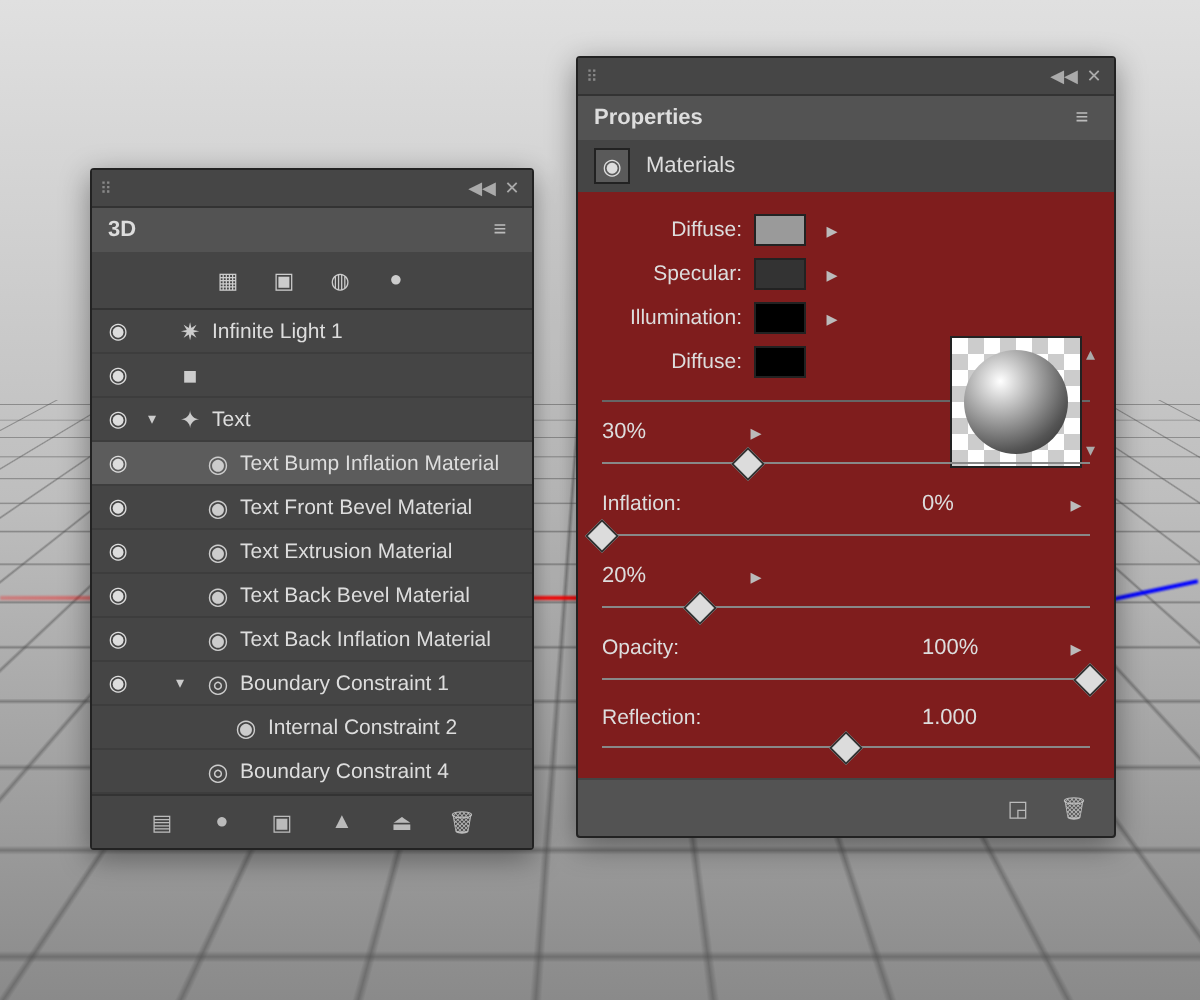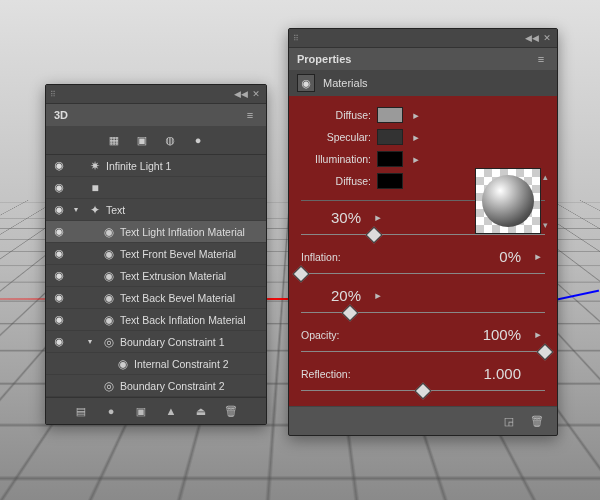--- a/index.html
+++ b/index.html
@@ -35,21 +35,21 @@
 .swatch-label{width:70px;text-align:right;font-size:10.5px;color:#ddd}
 .swatch{width:24px;height:14px;border:1px solid #222;cursor:pointer}
 .swatch-btn{width:14px;height:14px;color:#bbb;cursor:pointer;display:flex;align-items:center;justify-content:center}
 .preview-sphere{position:absolute;right:16px;top:72px;width:64px;height:64px;background:#fff;border:1px solid #222;background-image:linear-gradient(45deg,#ccc 25%,transparent 25%),linear-gradient(-45deg,#ccc 25%,transparent 25%),linear-gradient(45deg,transparent 75%,#ccc 75%),linear-gradient(-45deg,transparent 75%,#ccc 75%);background-size:16px 16px;background-position:0 0,0 8px,8px -8px,-8px 0;display:flex;align-items:center;justify-content:center}
 .sphere{width:52px;height:52px;border-radius:50%;background:radial-gradient(circle at 35% 30%,#fff,#aaa 35%,#555 70%,#222)}
 .prev-nav{position:absolute;right:4px;width:10px;color:#aaa;cursor:pointer;font-size:9px}
 .divider{height:1px;background:#666;margin:8px 0}
 .slider-row{margin:6px 0 2px}
 .slider-head{display:flex;align-items:center;gap:6px}
 .slider-label{flex:1;font-size:10.5px}
-.slider-val{width:60px;text-align:right;font-size:15px;padding-right:4px}
+.slider-val{width:60px;text-align:left;font-size:11px;padding-right:4px}
 .slider-track{position:relative;height:14px;margin-top:2px}
 .track-line{position:absolute;left:0;right:0;top:6px;height:1px;background:#888}
 .thumb{position:absolute;top:1px;width:10px;height:10px;background:#dcdcdc;border:1px solid #333;transform:translateX(-50%) rotate(45deg);cursor:pointer}
 .props-foot{height:28px;display:flex;align-items:center;justify-content:flex-end;gap:12px;padding:0 12px;border-top:1px solid #444}
 </style>
 </head>
 <body>
 
 <div class="viewport-bg"></div>
 <div class="grid-floor"></div>
@@ -93,21 +93,21 @@
         <span class="indent" style="width:0px"></span>
         <span class="twisty">▾</span>
         <span class="licon">✦</span>
         <span class="lname">Text</span>
       </div>
       <div class="layer sel">
         <span class="eye">◉</span>
         <span class="indent" style="width:14px"></span>
         <span class="twisty"></span>
         <span class="licon">◉</span>
-        <span class="lname">Text Light Inflation Material</span>
+        <span class="lname">Text Bump Inflation Material</span>
       </div>
       <div class="layer">
         <span class="eye">◉</span>
         <span class="indent" style="width:14px"></span>
         <span class="twisty"></span>
         <span class="licon">◉</span>
         <span class="lname">Text Front Bevel Material</span>
       </div>
       <div class="layer">
         <span class="eye">◉</span>
@@ -142,21 +142,21 @@
         <span class="indent" style="width:28px"></span>
         <span class="twisty"></span>
         <span class="licon">◉</span>
         <span class="lname">Internal Constraint 2</span>
       </div>
       <div class="layer">
         <span class="eye"></span>
         <span class="indent" style="width:14px"></span>
         <span class="twisty"></span>
         <span class="licon">◎</span>
-        <span class="lname">Boundary Constraint 2</span>
+        <span class="lname">Boundary Constraint 4</span>
       </div>
     </div>
   <div class="panel-foot">
     <span class="foot-icon">▤</span>
     <span class="foot-icon">●</span>
     <span class="foot-icon">▣</span>
     <span class="foot-icon">▲</span>
     <span class="foot-icon">⏏</span>
     <span class="foot-icon">🗑</span>
   </div>

